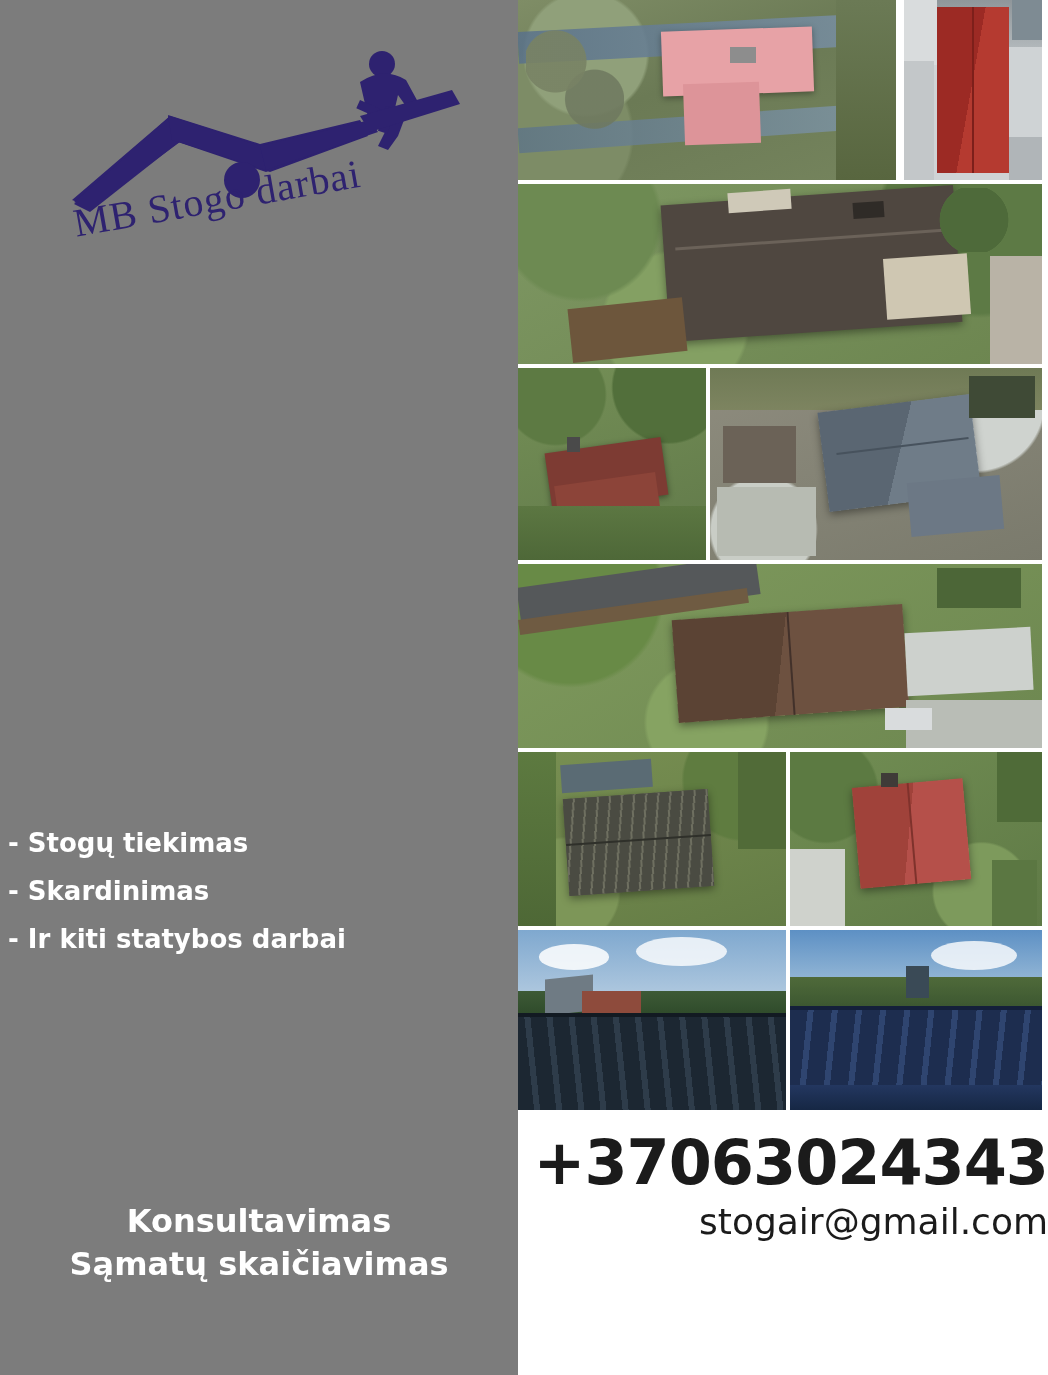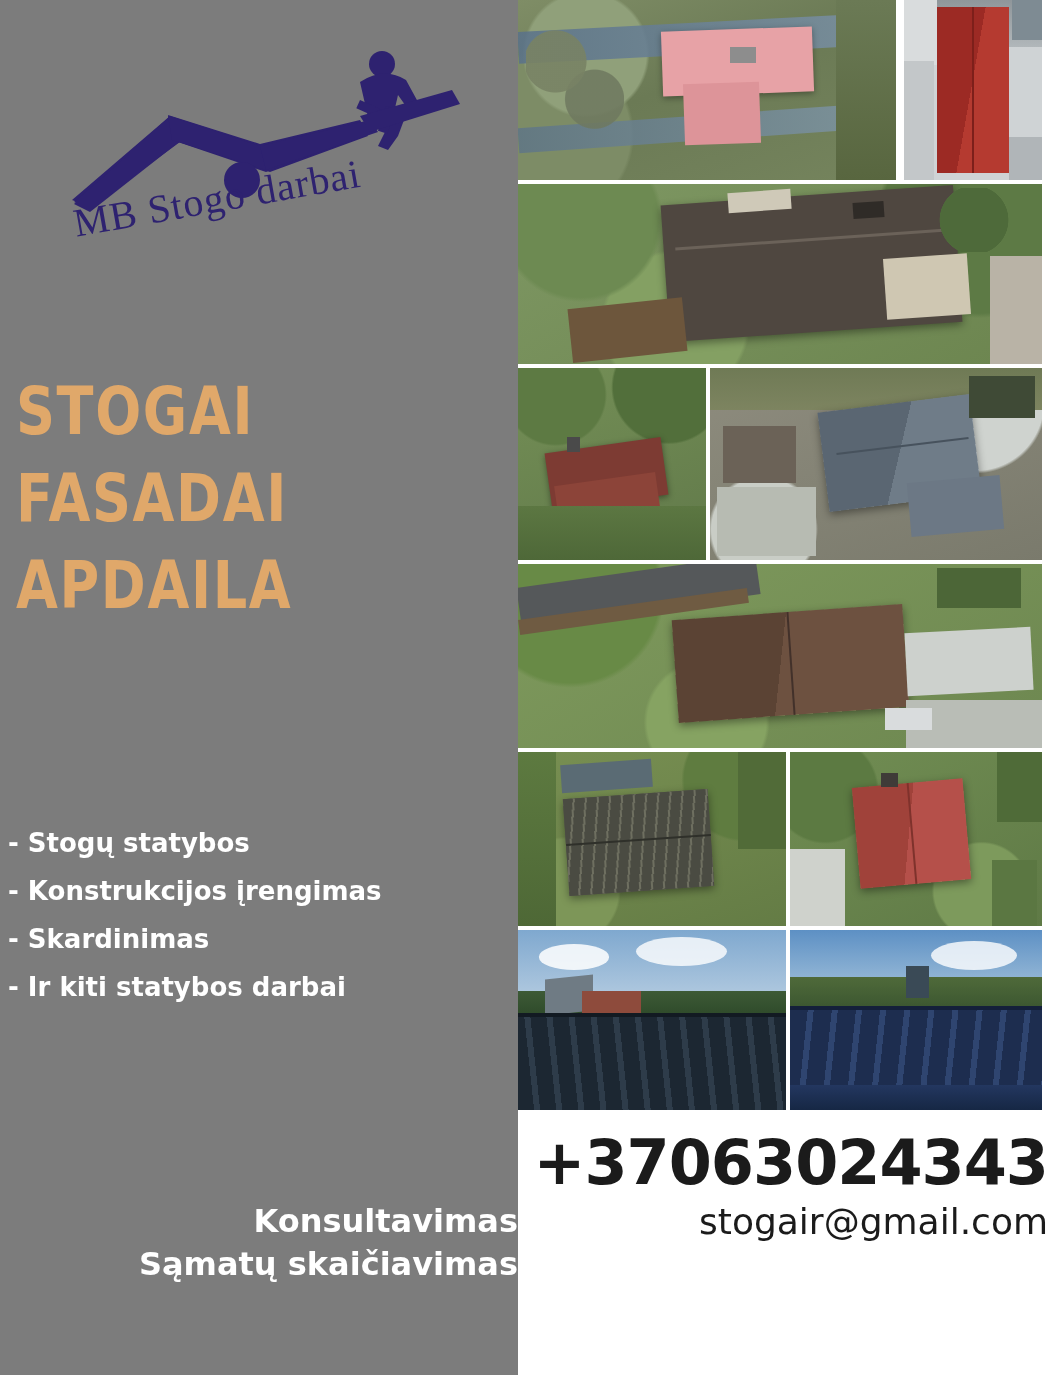--- a/index.html
+++ b/index.html
@@ -92,21 +92,20 @@
     width: 518px;
     text-align: center;
   }
   .offer-line {
     font-family: "DejaVu Sans", sans-serif;
     font-weight: bold;
     font-size: 32px;
     color: #ffffff;
     line-height: 1.33;
     white-space: nowrap;
-    text-align: right;
   }
   
   .right-panel {
     position: relative;
     width: 530px;
     height: 1375px;
     background: #ffffff;
     box-sizing: border-box;
   }
   .gallery {
@@ -171,29 +170,23 @@
           <path d="M318 96 l26 4 -6 16 -10 14 -10 -4 8 -16 z"></path>
           <rect x="300" y="80" width="22" height="9" transform="rotate(24 300 80)"></rect>
           <rect x="326" y="86" width="10" height="26" transform="rotate(18 326 86)"></rect>
         </g>
 
         <polygon points="300,96 392,70 400,84 310,112" fill="#2e2270"></polygon>
       </svg>
       <div class="logo-text">MB Stogo darbai</div>
     </div>
 
-    <div class="headlines">
-      <div class="headline">STOGAI</div>
-      <div class="headline">FASADAI</div>
-      <div class="headline">APDAILA</div>
-    </div>
 
     <div class="services">
-      <div class="service-item">- Stogų statybos</div>
-      <div class="service-item">- Konstrukcijos įrengimas</div>
+      <div class="service-item">- Stogų tiekimas</div>
       <div class="service-item">- Skardinimas</div>
       <div class="service-item">- Ir kiti statybos darbai</div>
     </div>
 
     <div class="offers">
       <div class="offer-line">Konsultavimas</div>
       <div class="offer-line">Sąmatų skaičiavimas</div>
     </div>
   </div>
 

